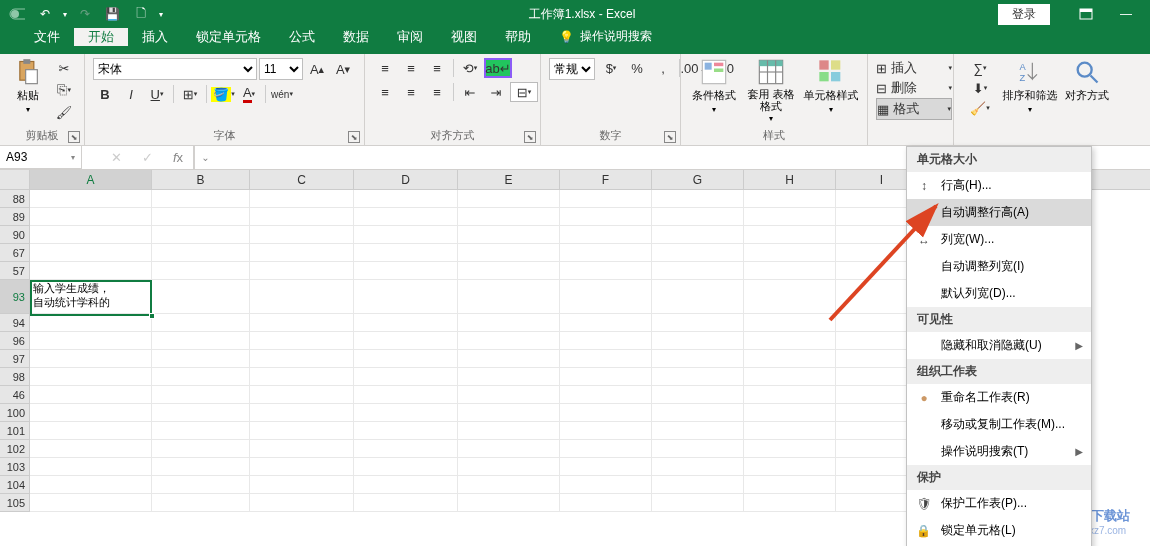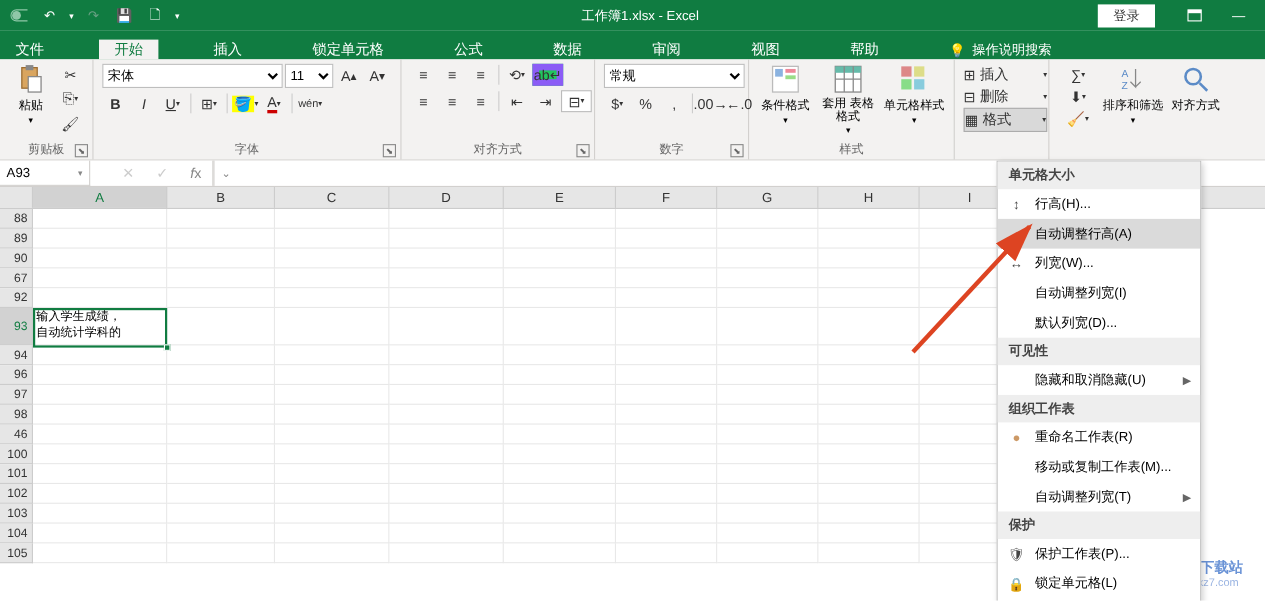--- a/index.html
+++ b/index.html
@@ -8,21 +8,21 @@
 
 .titlebar { height: 28px; background: #107c41; display: flex; align-items: center; color: #fff; }
 .titlebar-left { display: flex; align-items: center; gap: 2px; padding-left: 4px; }
 .qat-btn { width: 26px; height: 24px; display: flex; align-items: center; justify-content: center; color: #fff; cursor: pointer; }
 .title-center { flex: 1; text-align: center; font-size: 12px; }
 .titlebar-right { display: flex; align-items: center; gap: 0; padding-right: 4px; }
 .login-btn { background: #fff; color: #333; padding: 2px 14px; font-size: 12px; margin-right: 16px; cursor: pointer; }
 .win-btn { width: 40px; height: 28px; display: flex; align-items: center; justify-content: center; color: #fff; cursor: pointer; }
 
 
-.menubar { height: 26px; background: #107c41; display: flex; align-items: flex-end; padding-left: 0; gap: 36px; }
+.menubar { height: 26px; background: #107c41; display: flex; align-items: flex-start; padding-left: 20px; }
 .menu-tab { color: #fff; padding: 0 14px; display: flex; align-items: center; font-size: 13px; cursor: pointer; }
 .menu-tab.active { background: #f3f2f1; color: #107c41; }
 .tell-me { display: flex; align-items: center; color: #fff; padding: 0 14px; gap: 6px; }
 
 
 .ribbon { height: 92px; background: #f3f2f1; border-bottom: 1px solid #d2d0ce; display: flex; }
 .rgroup { border-right: 1px solid #d2d0ce; display: flex; flex-direction: column; justify-content: space-between; padding: 4px 8px 2px; }
 .rgroup-content { display: flex; align-items: flex-start; gap: 4px; }
 .rgroup-label { text-align: center; font-size: 11px; color: #666; padding-top: 2px; position: relative; }
 .rgroup-label .dlg { position: absolute; right: -4px; bottom: 0; width: 12px; height: 12px; border: 1px solid #888; font-size: 8px; display: flex; align-items: center; justify-content: center; cursor: pointer; }
@@ -184,37 +184,37 @@
   </div>
 
   <div class="rgroup" style="width:176px">
     <div class="rgroup-content" style="flex-direction:column;gap:4px">
       <div class="row">
         <div class="small-btn">≡</div>
         <div class="small-btn">≡</div>
         <div class="small-btn">≡</div>
         <div style="width:1px;height:18px;background:#ccc;margin:0 2px"></div>
         <div class="small-btn">⟲<span style="font-size:7px">▾</span></div>
-        <div class="small-btn" style="border:6px solid #8b5cf6;background:#22c55e;width:28px">ab↵</div>
+        <div class="small-btn" style="border:2px solid #8b5cf6;background:#22c55e;width:28px">ab↵</div>
       </div>
       <div class="row">
         <div class="small-btn">≡</div>
         <div class="small-btn">≡</div>
         <div class="small-btn">≡</div>
         <div style="width:1px;height:18px;background:#ccc;margin:0 2px"></div>
         <div class="small-btn">⇤</div>
         <div class="small-btn">⇥</div>
         <div class="small-btn" style="border:1px solid #bbb;background:#fff;width:28px">⊟<span style="font-size:7px">▾</span></div>
       </div>
     </div>
     <div class="rgroup-label"><span>对齐方式</span><span class="dlg">⬊</span></div>
   </div>
 
   <div class="rgroup" style="width:140px">
-    <div class="rgroup-content" style="flex-direction:column;gap:4px">
+    <div class="rgroup-content" style="flex-direction:row;gap:4px">
       <select class="font-sel" style="width:128px"><option>常规</option></select>
       <div class="row">
         <div class="small-btn">$<span style="font-size:7px">▾</span></div>
         <div class="small-btn">%</div>
         <div class="small-btn">,</div>
         <div style="width:1px;height:18px;background:#ccc;margin:0 2px"></div>
         <div class="small-btn">.00→</div>
         <div class="small-btn">←.0</div>
       </div>
     </div>
@@ -389,21 +389,21 @@
         <div class="cell" style="width: 104px;"></div>
         <div class="cell" style="width: 102px;"></div>
         <div class="cell" style="width: 92px;"></div>
         <div class="cell" style="width: 92px;"></div>
         <div class="cell" style="width: 92px;"></div>
         <div class="cell" style="width: 92px;"></div>
         <div class="cell" style="width: 20px;"></div>
         <div class="cell" style="width: 46px;"></div>
       </div>
       <div class="row-r">
-        <div class="rh">92</div>
+        <div class="rh">57</div>
         <div class="cell" style="width: 122px;"></div>
         <div class="cell" style="width: 98px;"></div>
         <div class="cell" style="width: 104px;"></div>
         <div class="cell" style="width: 104px;"></div>
         <div class="cell" style="width: 102px;"></div>
         <div class="cell" style="width: 92px;"></div>
         <div class="cell" style="width: 92px;"></div>
         <div class="cell" style="width: 92px;"></div>
         <div class="cell" style="width: 92px;"></div>
         <div class="cell" style="width: 20px;"></div>
@@ -619,21 +619,21 @@
         <span style="color:#c96">●</span>
       </span>
       <span>重命名工作表(R)</span>
     </div>
     <div class="fm-item">
       <span class="fm-icon"></span>
       <span>移动或复制工作表(M)...</span>
     </div>
     <div class="fm-item">
       <span class="fm-icon"></span>
-      <span>自动调整列宽(T)</span>
+      <span>操作说明搜索(T)</span>
       <span class="arrow">▶</span>
     </div>
     <div class="fm-header">保护</div>
     <div class="fm-item">
       <span class="fm-icon">🛡</span>
       <span>保护工作表(P)...</span>
     </div>
     <div class="fm-item">
       <span class="fm-icon">🔒</span>
       <span>锁定单元格(L)</span>

